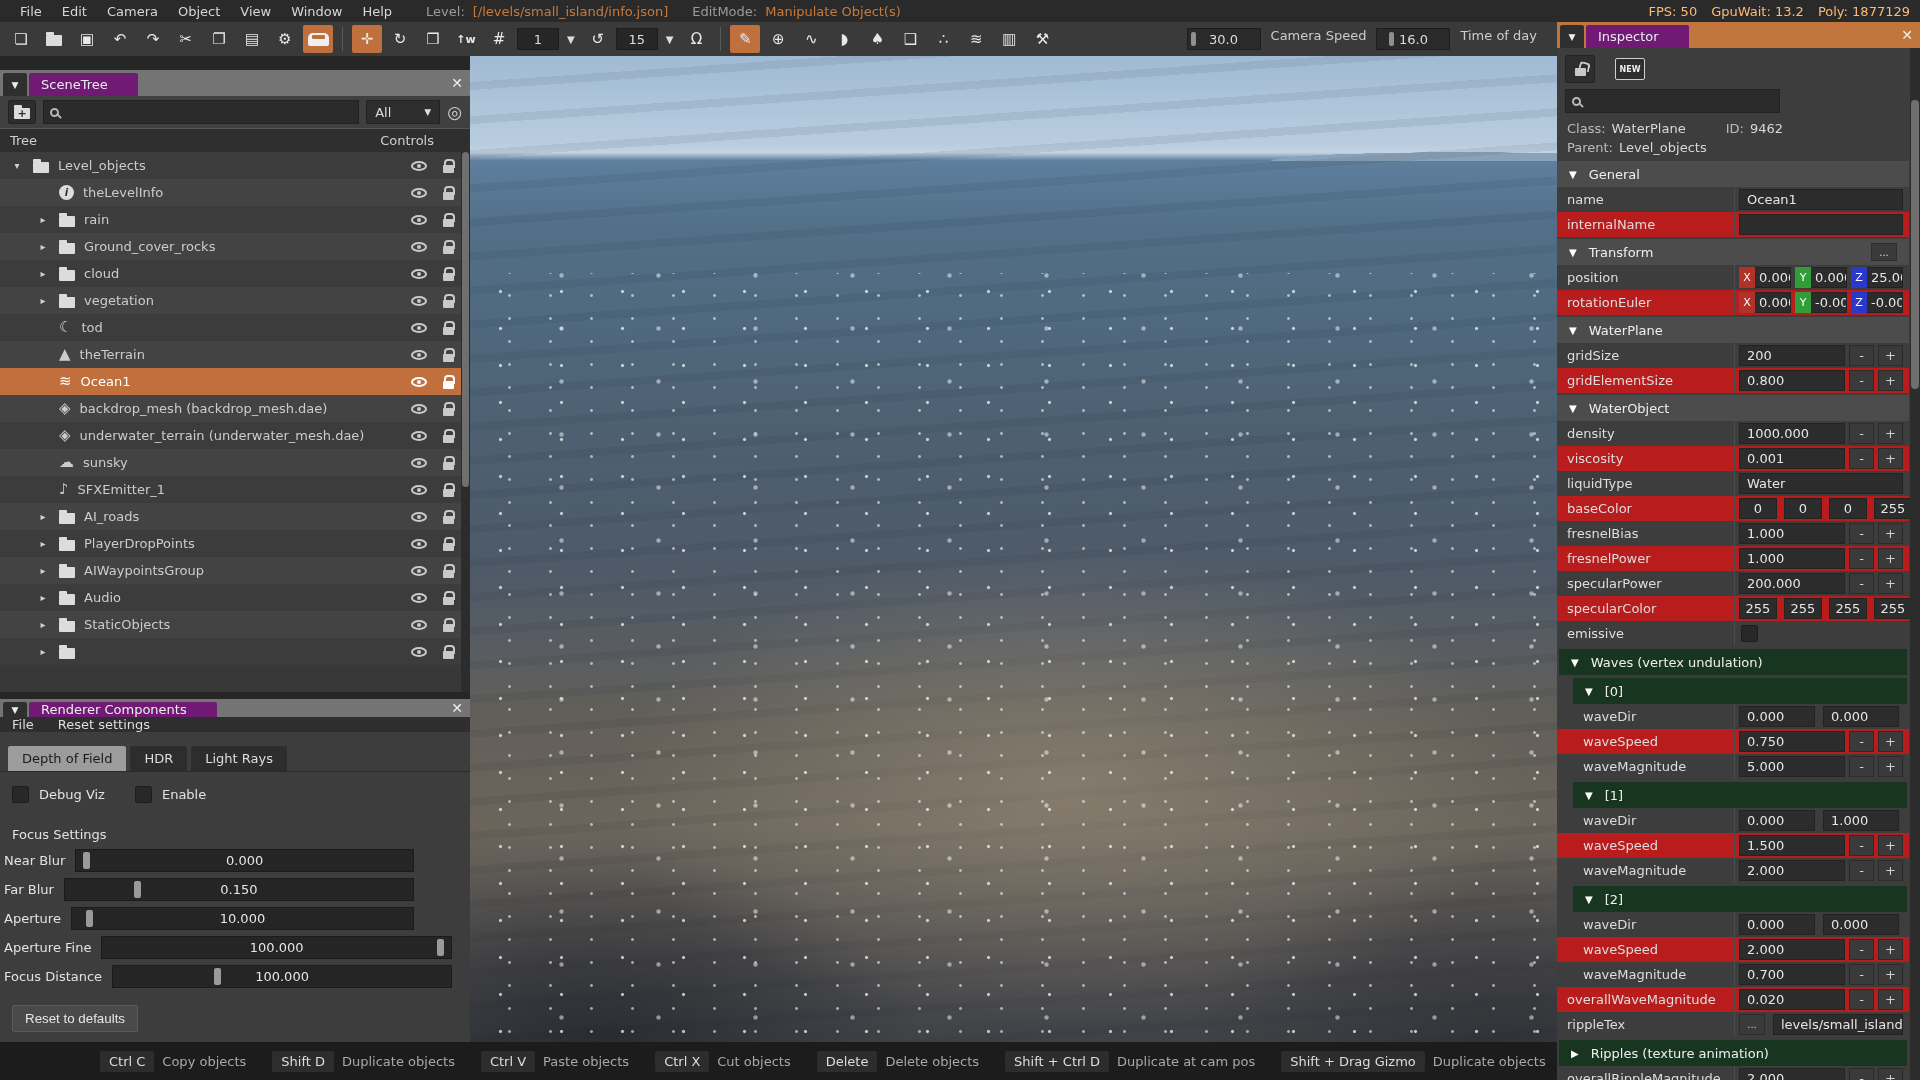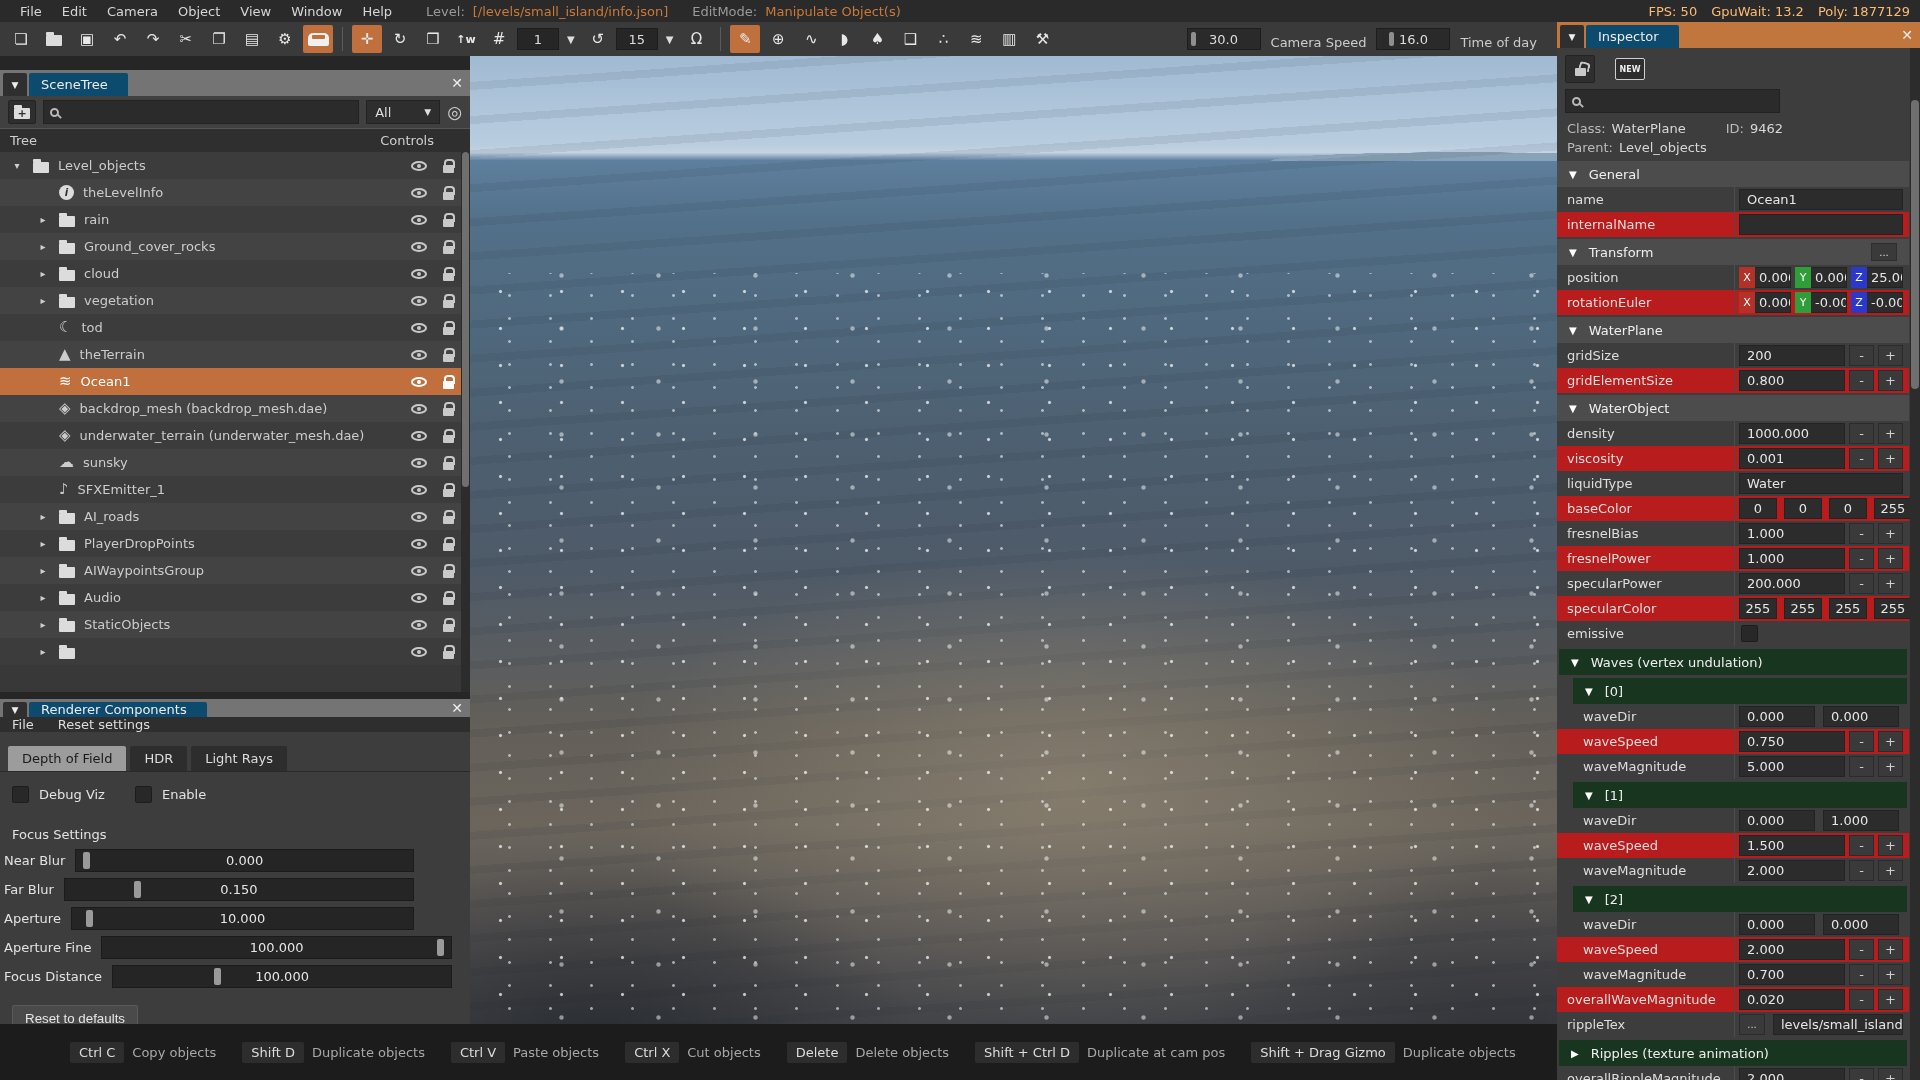--- a/index.html
+++ b/index.html
@@ -13,28 +13,28 @@
   .mb-label{color:#9a9a9a;margin-left:22px}
   .mb-orange{color:#c97a3a;margin-left:6px}
   .mb-stats{margin-left:auto;color:#fdba74;display:flex;gap:14px;white-space:nowrap}
   
   .toolbar{position:absolute;top:22px;left:0;right:363px;height:34px;background:#3a3a3a;display:flex;align-items:center;padding:0 6px;gap:3px;z-index:20}
   .tb-btn{width:30px;height:28px;display:flex;align-items:center;justify-content:center;border-radius:2px;color:#e8e8e8;font-size:17px;cursor:default}
   .tb-btn.active{background:#c0703c}
   .tb-sep{width:1px;height:24px;background:#5a5a5a;margin:0 6px}
   .tb-field{width:42px;height:22px;background:#262626;border:1px solid #1d1d1d;color:#ddd;display:flex;align-items:center;justify-content:center}
   .tb-dd{font-size:10px;color:#ddd;padding:0 5px}
-  .tb-right{margin-left:auto;display:flex;align-items:flex-end;gap:10px;padding-right:14px}
+  .tb-right{margin-left:auto;display:flex;align-items:flex-start;gap:10px;padding-right:14px}
   .mini-slider{width:74px;height:22px;background:#2a2a2a;border:1px solid #1d1d1d;position:relative;display:flex;align-items:center;justify-content:center;color:#ddd}
   .mini-slider .h{position:absolute;top:3px;bottom:3px;width:5px;background:#8f8f8f;border-radius:2px}
   
   .strip{height:26px;background:#747474;display:flex;align-items:stretch}
   .strip.orange{background:#c0763c}
   .strip .dd{width:24px;margin:3px 2px 0 3px;background:#2f2f2f;color:#eee;font-size:9px;display:flex;align-items:center;justify-content:center;border-radius:2px 2px 0 0}
-  .strip .tab{margin-top:3px;background:#0c4a6e;color:#ececec;padding:0 20px 0 12px;display:flex;align-items:center;border-radius:2px 2px 0 0;white-space:nowrap}
+  .strip .tab{margin-top:3px;background:#701a75;color:#ececec;padding:0 30px 0 12px;display:flex;align-items:center;border-radius:2px 2px 0 0;white-space:nowrap}
   .strip .x{margin-left:auto;width:26px;display:flex;align-items:center;justify-content:center;color:#f0f0f0;font-size:14px}
   
   .leftcol{position:absolute;top:56px;left:0;width:470px;bottom:38px;background:#262626;display:flex;flex-direction:column}
   .panel{background:#3d3d3d;display:flex;flex-direction:column;overflow:hidden}
   #sceneTreePanel{margin-top:14px;height:622px}
   #rendererPanel{margin-top:7px;flex:1}
   .st-search{height:32px;background:#404040;display:flex;align-items:center;gap:7px;padding:0 8px}
   .sq-btn{width:28px;height:24px;background:#2e2e2e;border:1px solid #232323;display:flex;align-items:center;justify-content:center;border-radius:2px}
   .search-box{flex:1;height:24px;background:#2b2b2b;border:1px solid #222;display:flex;align-items:center;padding:0 6px;gap:6px}
   .search-box input{flex:1;background:transparent;border:none;outline:none;color:#ddd;font:inherit}
@@ -101,21 +101,21 @@
   .isection .dots{margin-left:auto;width:26px;height:18px;background:#3a3a3a;border:1px solid #2e2e2e;color:#ddd;display:flex;align-items:center;justify-content:center;font-size:10px}
   .isection.green{background:#17351f;margin:3px 2px 0}
   .isection.gsub{background:#17351f;margin:3px 2px 0 16px}
   .axchip{display:flex;flex:1;min-width:0;height:21px;overflow:hidden}
   .ax{width:16px;flex:none;color:#fff;font-size:11px;display:flex;align-items:center;justify-content:center}
   .axv{flex:1;min-width:0;background:#2c2c2c;border:1px solid #232323;border-left:none;display:flex;align-items:center;padding:0 4px;color:#e6e6e6;white-space:nowrap;overflow:hidden}
   .swatch{width:22px;height:21px;border:1px solid #555;flex:none}
   .c4{width:38px;flex:none;height:21px;background:#2c2c2c;border:1px solid #232323;display:flex;align-items:center;justify-content:center;color:#e6e6e6;margin-right:3px}
   .texbtn{width:26px;height:21px;flex:none;background:#3a3a3a;border:1px solid #2b2b2b;color:#ccc;display:flex;align-items:center;justify-content:center;font-size:10px}
   
-  .hotbar{position:absolute;left:0;right:363px;bottom:0;height:56px;background:#1c1c1c;display:flex;align-items:center;gap:10px;padding-left:70px}
+  .hotbar{position:absolute;left:0;right:363px;bottom:0;height:38px;background:#1c1c1c;display:flex;align-items:center;gap:10px;padding-left:100px}
   .hk{display:flex;align-items:center;gap:8px;margin-right:16px;white-space:nowrap}
   .hk .key{background:#2d2d2d;color:#ddd;padding:3px 9px;border-radius:2px}
   .hk .act{color:#a8a8a8}
   
   .icon{display:inline-flex;align-items:center;justify-content:center;flex:none}
   .glyph{font-size:15px;line-height:1}
   .i-folder{width:16px;height:11px;background:#dcdcdc;border-radius:1px;position:relative;margin-top:3px}
   .i-folder::before{content:"";position:absolute;top:-3px;left:0;width:8px;height:3px;background:#dcdcdc;border-radius:1px 1px 0 0}
   .i-folder.plus::after{content:"+";position:absolute;inset:0;color:#2e2e2e;font-size:11px;font-weight:bold;line-height:11px;text-align:center}
   .i-info{width:15px;height:15px;border-radius:50%;background:#dcdcdc;color:#2e2e2e;font-size:10px;font-weight:bold;font-style:italic;display:flex;align-items:center;justify-content:center}

